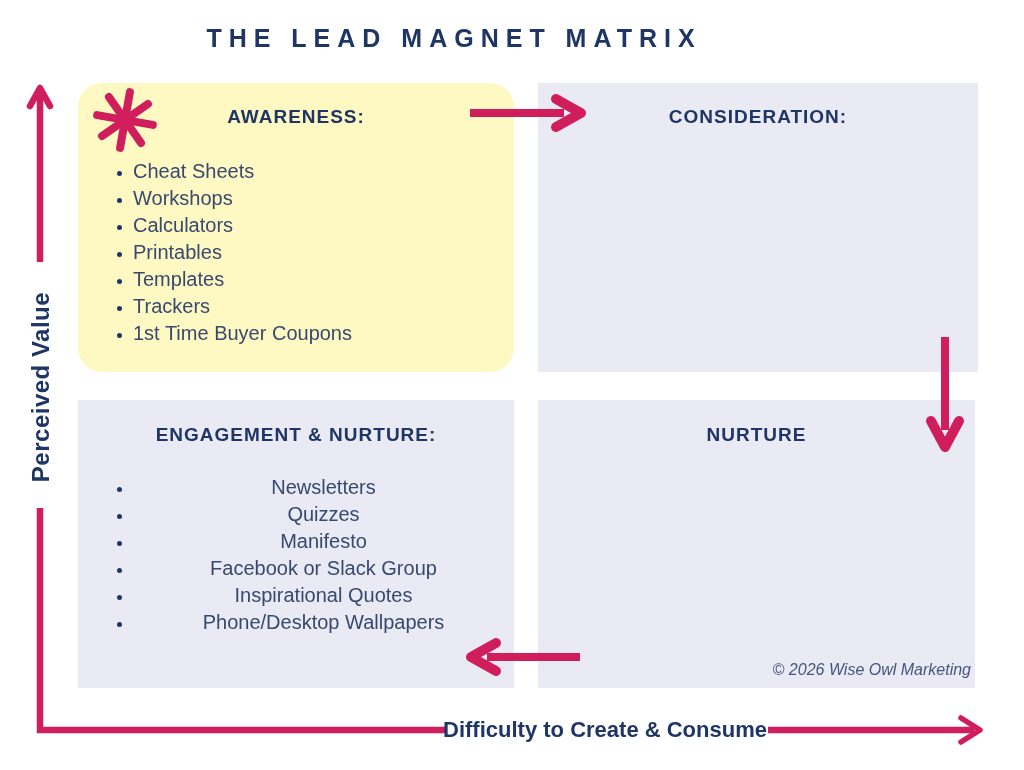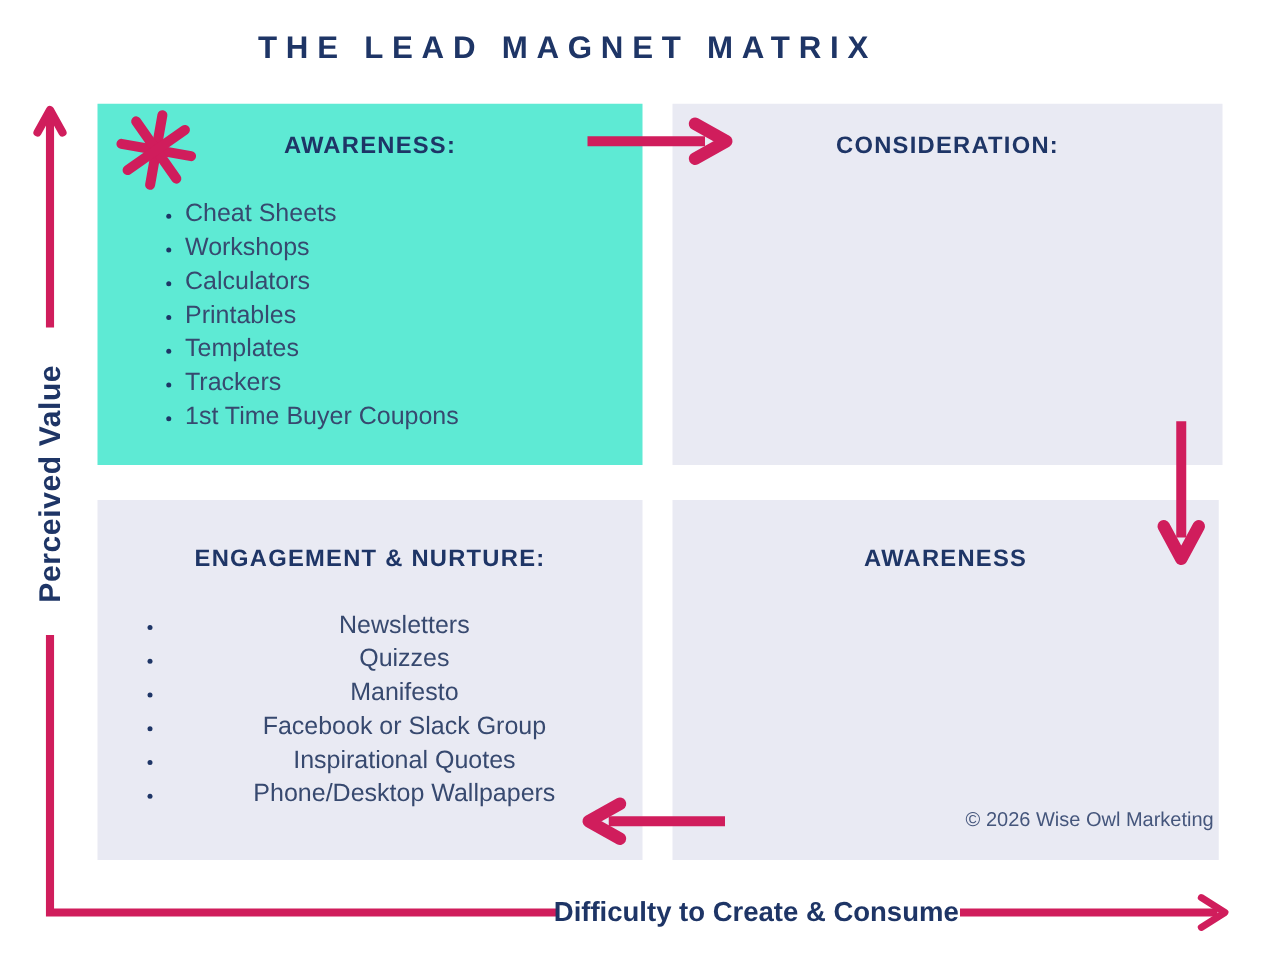--- a/index.html
+++ b/index.html
@@ -6,50 +6,50 @@
   .canvas{
     position:relative;width:1024px;height:770px;background:#ffffff;
     font-family:"Liberation Sans",sans-serif;overflow:hidden;
   }
   .page-title{
     position:absolute;top:24px;left:0;width:908px;margin:0;
     text-align:center;font-size:25px;font-weight:bold;letter-spacing:7px;
     color:#1e3566;
   }
   .quad{position:absolute;box-sizing:border-box;}
-  .q-awareness    {left:78px; top:83px; width:436px;height:289px;background:#5eead4;}
+  .q-awareness    {left:78px; top:83px; width:436px;height:289px;background:#fef9c3;border-radius:24px;}
   .q-consideration{left:538px;top:83px; width:440px;height:289px;background:#e9eaf3;}
   .q-engagement   {left:78px; top:400px;width:436px;height:288px;background:#e9eaf3;}
   .q-decision     {left:538px;top:400px;width:437px;height:288px;background:#e9eaf3;}
   .q-header{
     text-align:center;font-weight:bold;font-size:19px;letter-spacing:1px;
     color:#1e3566;margin:0;
   }
   .top-row .q-header{padding-top:23px;}
-  .bottom-row .q-header{padding-top:37px;}
+  .bottom-row .q-header{padding-top:24px;}
   .quad ul{
     margin:0;padding:0 0 0 55px;list-style:disc;
     color:#37496f;font-size:20px;line-height:27px;
   }
-  .top-row ul{margin-top:30px;margin-left:15px;}
+  .top-row ul{margin-top:30px;}
   .bottom-row ul{margin-top:28px;text-align:center;}
   .quad li::marker{color:#1e3566;font-size:15px;}
   .starburst{position:absolute;left:14px;top:4px;}
   .y-label{
     position:absolute;left:-90px;top:374px;width:260px;height:26px;
     text-align:center;transform:rotate(-90deg);transform-origin:center;
     font-size:24px;font-weight:bold;color:#1e3566;letter-spacing:0.5px;
   }
   .x-label{
     position:absolute;left:430px;top:717px;width:350px;
     text-align:center;font-size:22px;font-weight:bold;color:#1e3566;
   }
   .copyright{
-    position:absolute;right:4px;bottom:22px;
-    font-size:16px;color:#45567c;
+    position:absolute;right:4px;bottom:9px;
+    font-size:16px;color:#45567c;font-style:italic;
   }
   .overlay{position:absolute;left:0;top:0;pointer-events:none;}
 </style>
 </head>
 <body>
 
 <div class="canvas">
 
   <h1 class="page-title">THE LEAD MAGNET MATRIX</h1>
 
@@ -84,21 +84,21 @@
       <li>Newsletters</li>
       <li>Quizzes</li>
       <li>Manifesto</li>
       <li>Facebook or Slack Group</li>
       <li>Inspirational Quotes</li>
       <li>Phone/Desktop Wallpapers</li>
     </ul>
   </div>
 
   <div class="quad q-decision bottom-row">
-    <div class="q-header">AWARENESS</div>
+    <div class="q-header">NURTURE</div>
     <div class="copyright">© 2026 Wise Owl Marketing</div>
   </div>
 
   <svg class="overlay" width="1024" height="770" viewBox="0 0 1024 770">
     <g stroke="#d01d5c" fill="none">
 
       <g>
         <polyline points="30,106 40,88 50,106" stroke-width="6.5" stroke-linecap="round" stroke-linejoin="round"></polyline>
         <line x1="40" y1="92" x2="40" y2="262" stroke-width="6.5"></line>
       </g>

